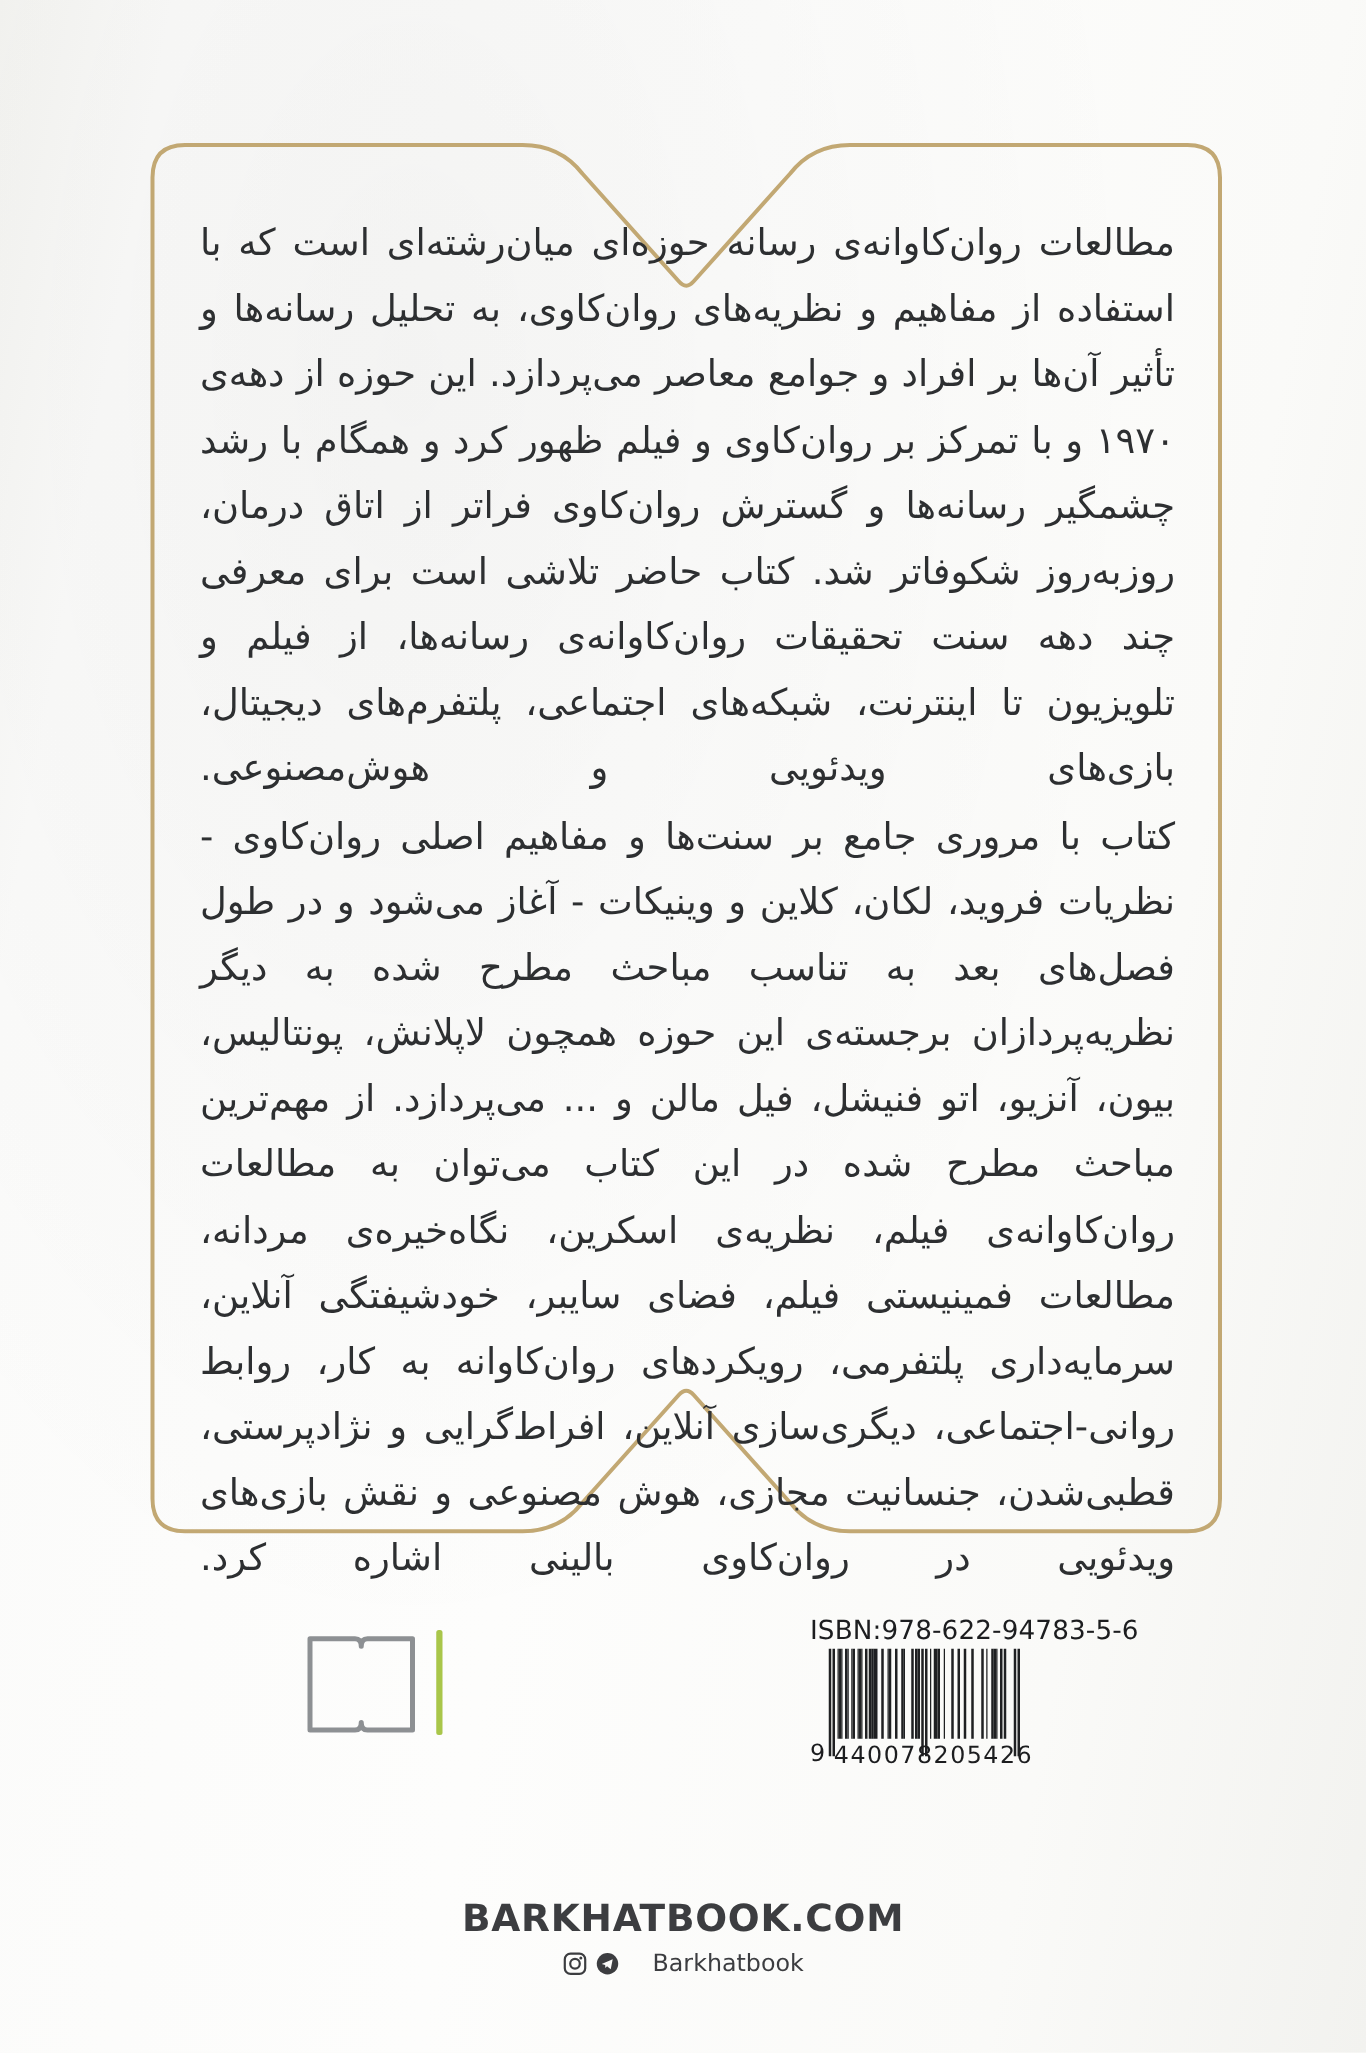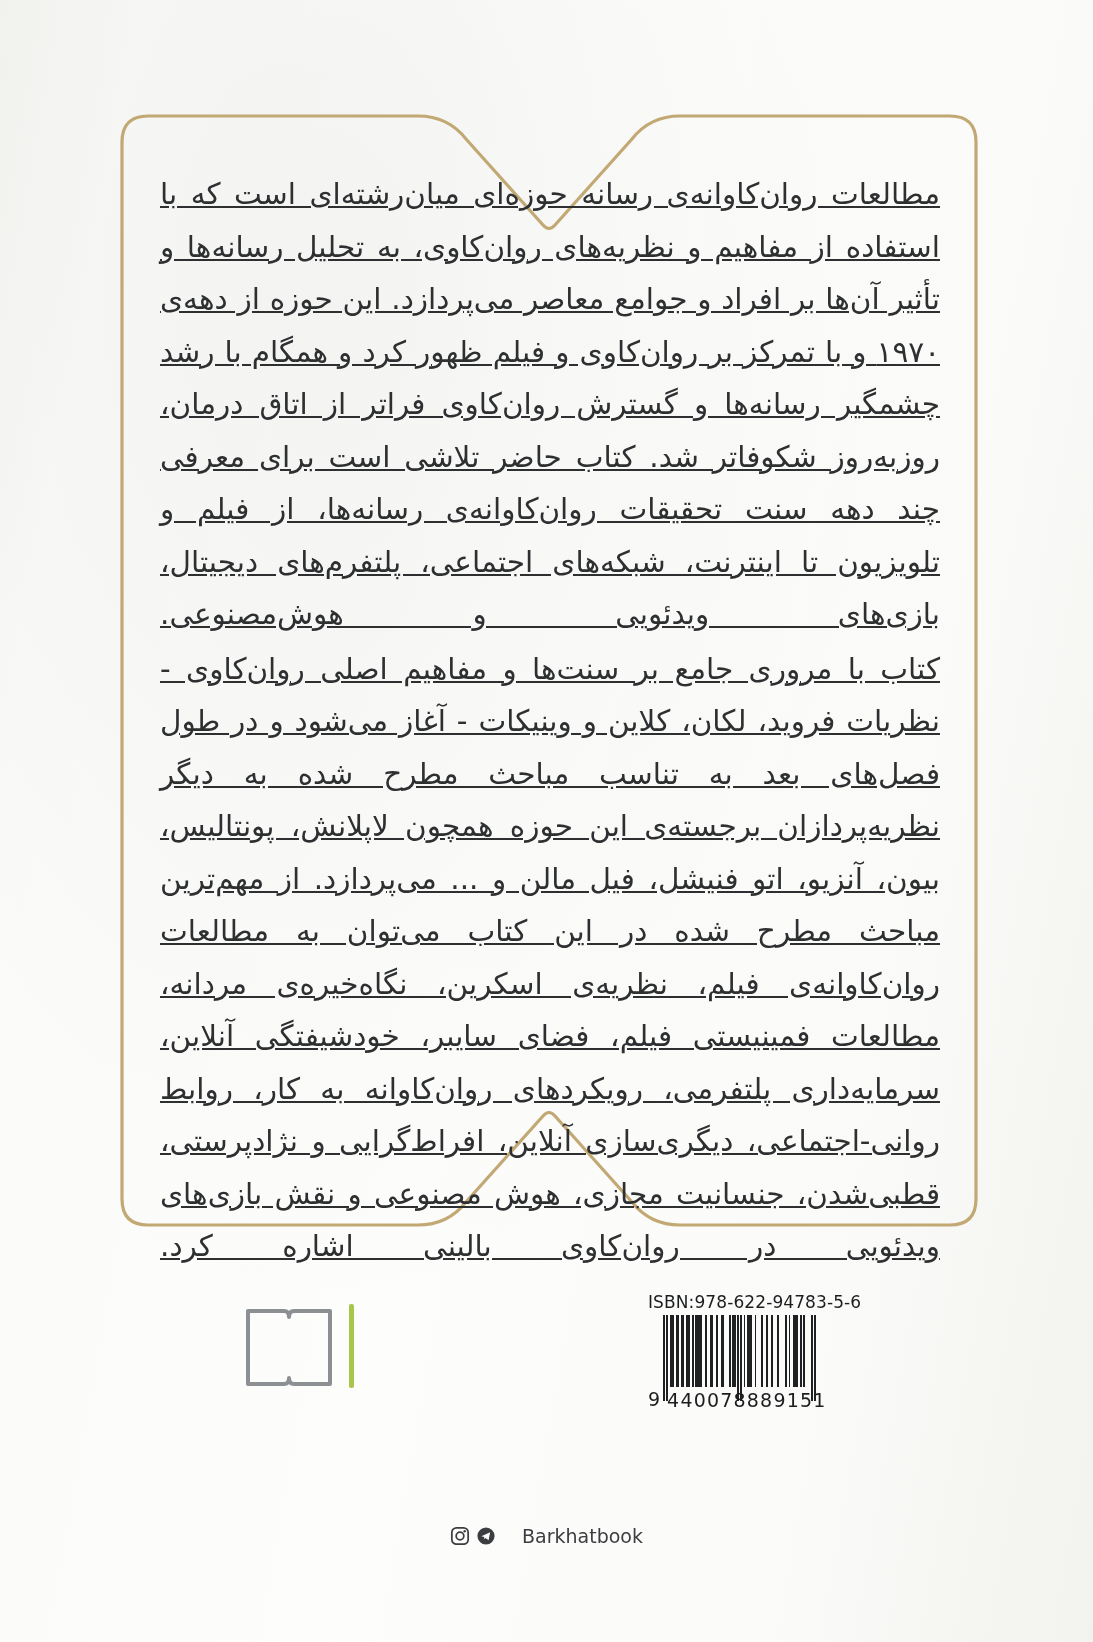--- a/index.html
+++ b/index.html
@@ -46,21 +46,21 @@
     top: 168px;
     width: 780px;
     direction: rtl;
     text-align: justify;
     text-align-last: justify;
     color: #2d2f31;
     font-size: 29.5px;
     line-height: 52.5px;
     letter-spacing: -0.1px;
   }
-  .copy p { margin: 0; text-decoration: underline; }
+  .copy p { margin: 0; }
   .copy p.second { margin-top: 2px; }
 
   
   .logo {
     position: absolute;
     left: 243px;
     top: 1300px;
     display: flex;
     align-items: center;
     gap: 14px;
@@ -84,21 +84,21 @@
   .logo-text .l2 { letter-spacing: 6px; }
 
   
   .isbn-block {
     position: absolute;
     left: 648px;
     top: 1292px;
     width: 220px;
   }
   .isbn-text {
-    font-size: 17px;
+    font-size: 21px;
     color: #1c1d1f;
     letter-spacing: 0.1px;
     white-space: nowrap;
     margin-bottom: 3px;
     font-family: "DejaVu Sans", "Liberation Sans", sans-serif;
   }
   .barcode-row { display: flex; align-items: flex-end; }
   .barcode-lead {
     font-size: 19px;
     color: #1c1d1f;
@@ -288,27 +288,28 @@
           <span class="short" style="width: 1.62px; background: transparent;"></span>
           <span class="short" style="width: 1.62px; background: transparent;"></span>
           <span class="short" style="width: 1.62px; background: transparent;"></span>
           <span class="short" style="width: 1.62px; background: transparent;"></span>
           <span style="width: 1.62px;"></span>
           <span style="width: 1.62px; background: transparent;"></span>
           <span style="width: 1.62px;"></span>
         </span>
       <span class="barcode-digits">
         <span>440078</span>
-        <span>889151</span>
+        <span>205426</span>
       </span>
     </span>
   </div>
 </div>
 
 <div class="footer">
+  <div class="site">BARKHATBOOK.COM</div>
   <div class="social">
     <span>
       <svg width="20" height="20" viewBox="0 0 24 24" aria-hidden="true">
         <rect x="2.2" y="2.2" width="19.6" height="19.6" rx="5.6" ry="5.6" fill="none" stroke="#3c3d40" stroke-width="2.1"></rect>
         <circle cx="12" cy="12" r="4.6" fill="none" stroke="#3c3d40" stroke-width="2.1"></circle>
         <circle cx="17.6" cy="6.4" r="1.45" fill="#3c3d40"></circle>
       </svg>
     </span>
     <span>
       <svg width="20" height="20" viewBox="0 0 24 24" aria-hidden="true">

